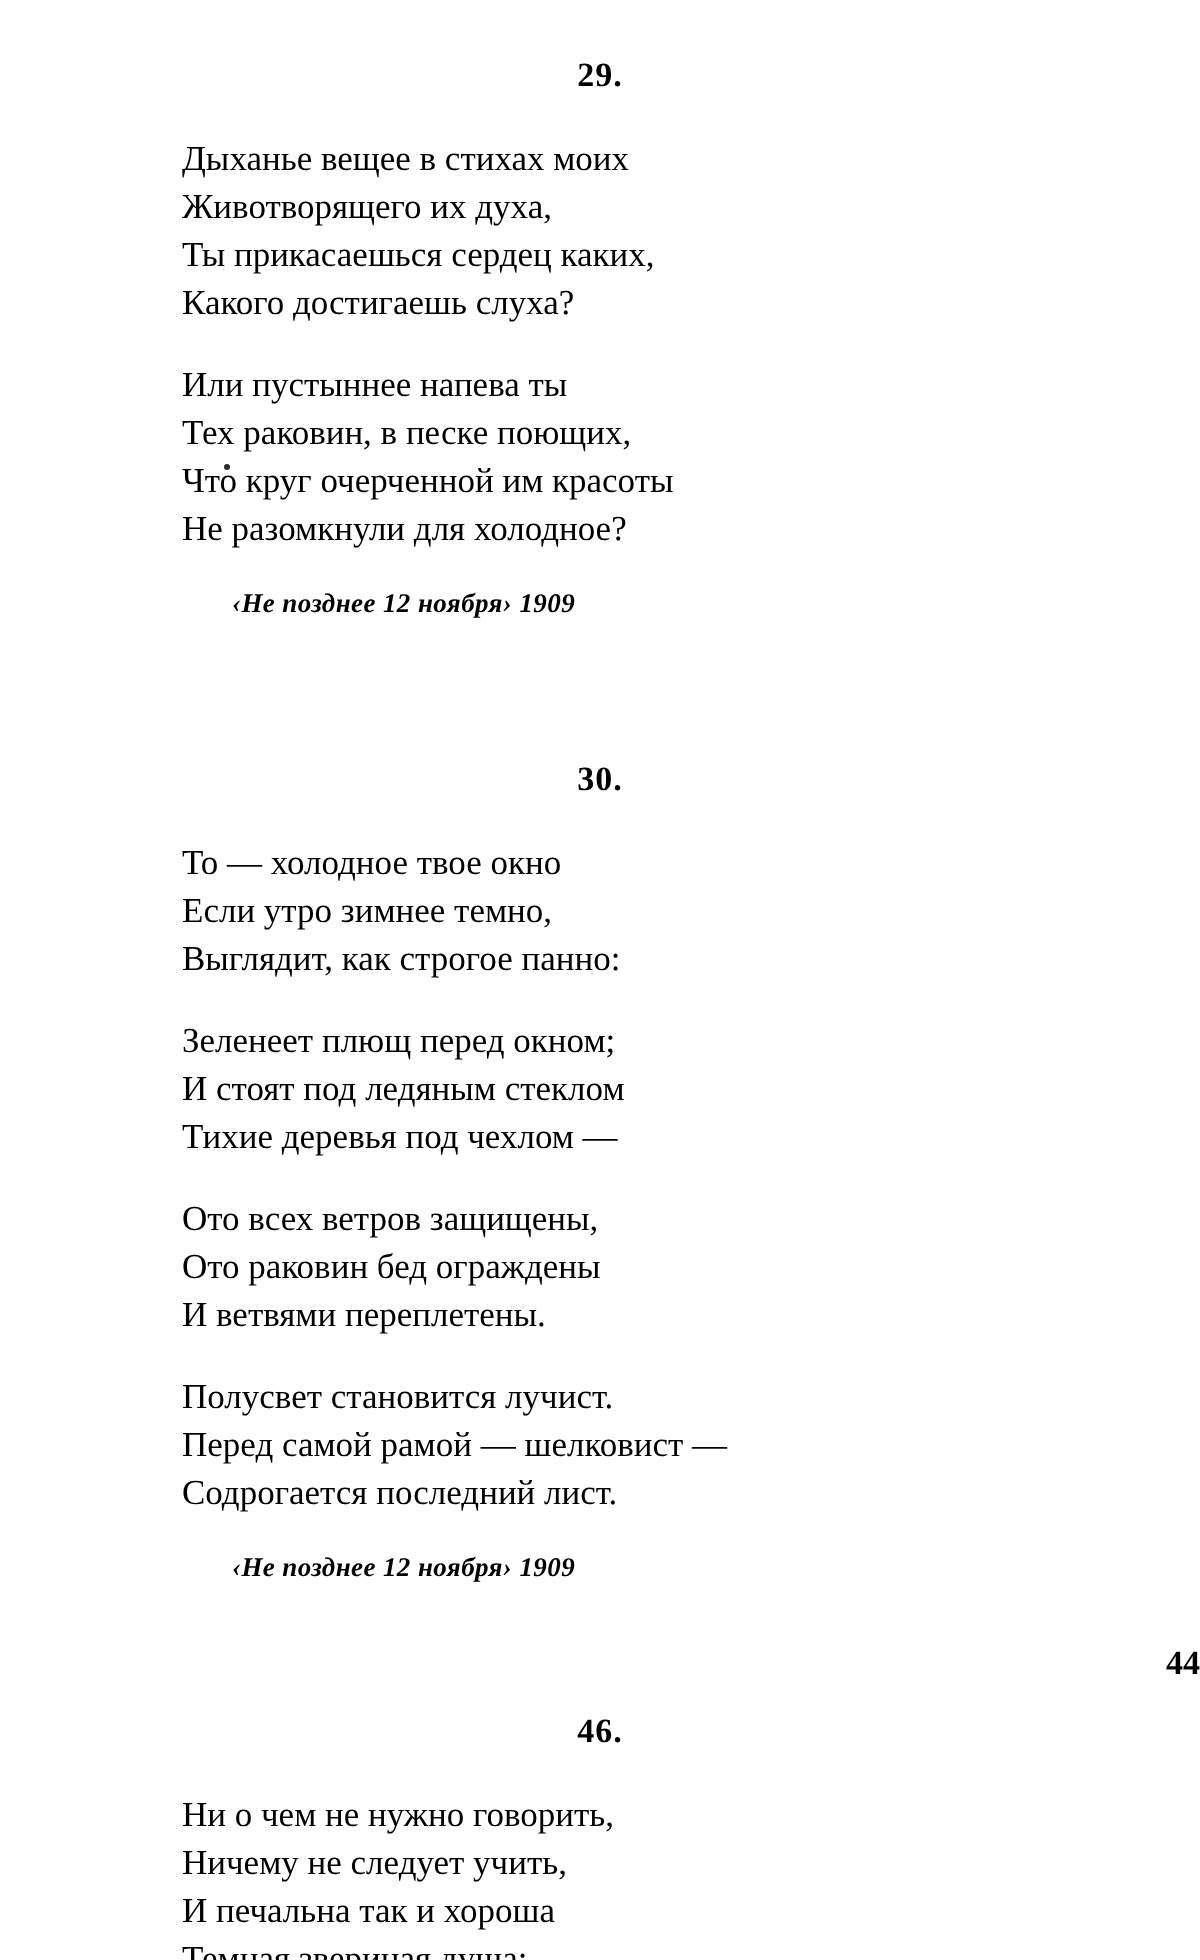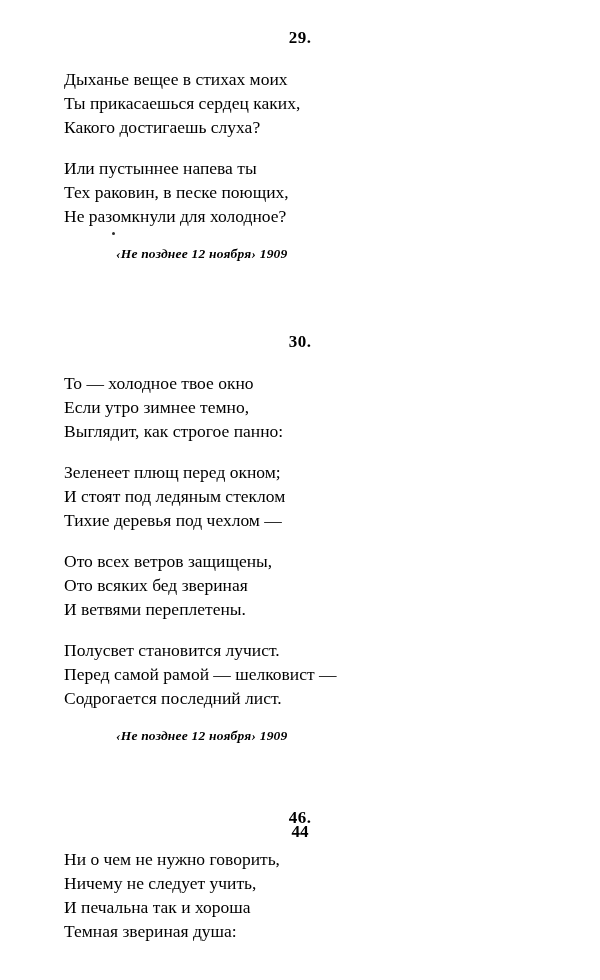--- a/index.html
+++ b/index.html
@@ -32,41 +32,41 @@
     letter-spacing: 0.5px;
   }
   .stanza {
     margin: 0;
     padding: 0;
   }
   .line {
     font-size: 17.5px;
     line-height: 24px;
     white-space: pre;
-    padding-left: 64px;
+    padding-left: 91px;
   }
   .date-note {
     font-size: 13.5px;
     font-style: italic;
     font-weight: bold;
     padding-left: 116px;
     line-height: 20px;
     letter-spacing: 0.2px;
   }
   .spacer-stanza { height: 17px; }
   .gap-after-number { height: 19px; }
   .gap-before-date { height: 16px; }
   .gap-between-poems-1 { height: 68px; }
   .gap-between-poems-2 { height: 62px; }
   .page-number {
     position: absolute;
     bottom: 22px;
     left: 0;
     right: 0;
-    text-align: center;
+    text-align: right;
     font-weight: bold;
     font-size: 17px;
   }
   .stray-mark {
     position: absolute;
     left: 112px;
     top: 232px;
     width: 3px;
     height: 3px;
     background: #2b2b2b;
@@ -76,27 +76,29 @@
 </head>
 <body>
 
 <div class="page">
 
   <div class="poem">
     <div class="poem-number">29.</div>
     <div class="gap-after-number"></div>
     <div class="stanza">
       <div class="line">Дыханье вещее в стихах моих</div>
+      <div class="line">Животворящего их духа,</div>
       <div class="line">Ты прикасаешься сердец каких,</div>
       <div class="line">Какого достигаешь слуха?</div>
     </div>
     <div class="spacer-stanza"></div>
     <div class="stanza">
       <div class="line">Или пустыннее напева ты</div>
       <div class="line">Тех раковин, в песке поющих,</div>
+      <div class="line">Что круг очерченной им красоты</div>
       <div class="line">Не разомкнули для холодное?</div>
     </div>
     <div class="gap-before-date"></div>
     <div class="date-note">‹Не позднее 12 ноября›  1909</div>
   </div>
 
   <div class="gap-between-poems-1"></div>
 
   <div class="poem">
     <div class="poem-number">30.</div>
@@ -108,21 +110,21 @@
     </div>
     <div class="spacer-stanza"></div>
     <div class="stanza">
       <div class="line">Зеленеет плющ перед окном;</div>
       <div class="line">И стоят под ледяным стеклом</div>
       <div class="line">Тихие деревья под чехлом —</div>
     </div>
     <div class="spacer-stanza"></div>
     <div class="stanza">
       <div class="line">Ото всех ветров защищены,</div>
-      <div class="line">Ото всяких бед звериная</div>
+      <div class="line">Ото раковин бед ограждены</div>
       <div class="line">И ветвями переплетены.</div>
     </div>
     <div class="spacer-stanza"></div>
     <div class="stanza">
       <div class="line">Полусвет становится лучист.</div>
       <div class="line">Перед самой рамой — шелковист —</div>
       <div class="line">Содрогается последний лист.</div>
     </div>
     <div class="gap-before-date"></div>
     <div class="date-note">‹Не позднее 12 ноября›  1909</div>

